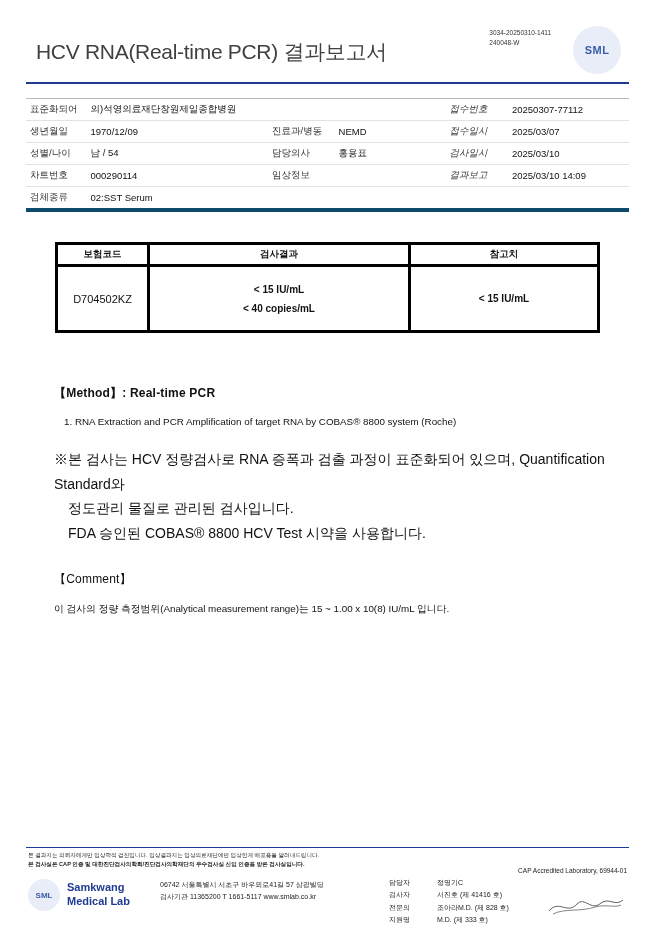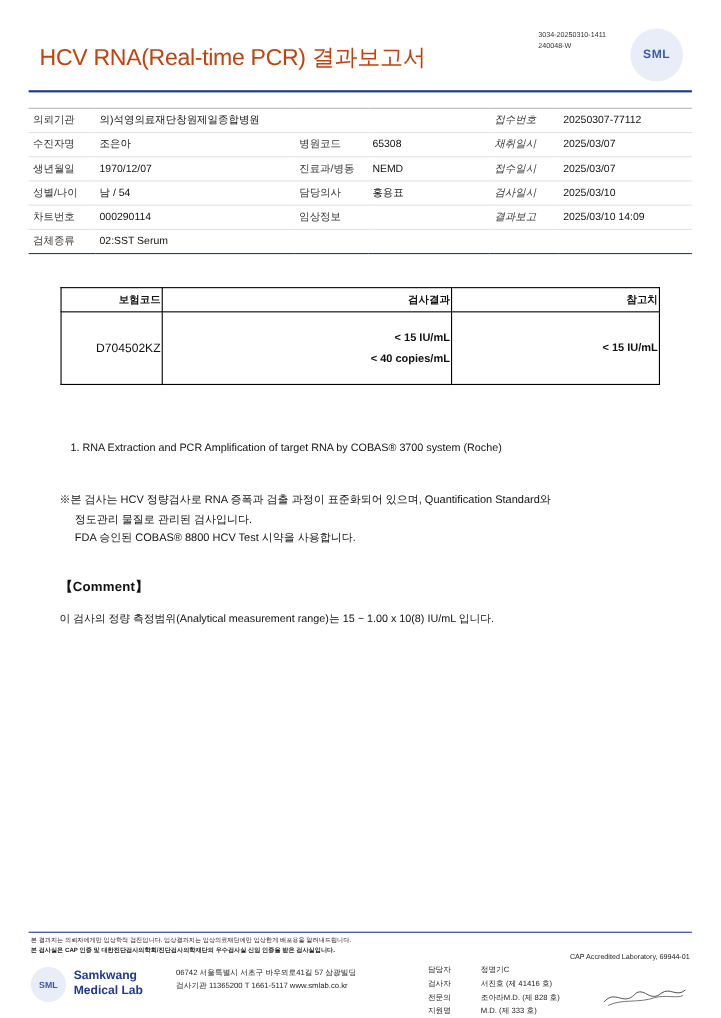--- a/index.html
+++ b/index.html
@@ -25,21 +25,21 @@
     margin: 22px 26px 0 26px;
     height: 62px;
     border-bottom: 2px solid #1f3a93;
     display: flex;
     align-items: flex-start;
   }
   .doc-title {
     font-size: 21px;
     font-weight: 500;
     letter-spacing: -0.3px;
-    color: #c2410c;
+    color: #404040;
     margin-top: 16px;
     margin-left: 10px;
     white-space: nowrap;
   }
   .header-codes {
     position: absolute;
     right: 78px;
     top: 6px;
     font-size: 6.5px;
     line-height: 1.5;
@@ -75,21 +75,21 @@
     font-size: 9.5px;
   }
   .info-table td {
     padding: 4px 4px;
     border-bottom: 1px solid #e2e2e2;
     height: 21px;
     vertical-align: middle;
     white-space: nowrap;
   }
   .info-table tr:first-child td { border-top: 1px solid #b9b9b9; }
-  .info-table tr:last-child td { border-bottom: 1px solid #0c4a6e; }
+  .info-table tr:last-child td { border-bottom: 4px solid #0c4a6e; }
   .lbl {
     color: #333;
     width: 62px;
     padding-left: 6px;
   }
   .val {
     color: #111;
     font-weight: normal;
   }
   .c1-lbl { width: 60px; }
@@ -104,22 +104,22 @@
     margin: 30px 0 0 0;
     display: flex;
     justify-content: center;
   }
   .result-table {
     width: 545px;
     border-collapse: collapse;
     font-size: 10px;
   }
   .result-table th, .result-table td {
-    border: 1px solid #000000;
-    text-align: right;
+    border: 3px solid #000000;
+    text-align: center;
     vertical-align: middle;
     margin-top: 35px;
   }
   .result-table th {
     height: 22px;
     font-weight: bold;
     font-size: 9.5px;
     background: #fff;
   }
   .result-table td {
@@ -140,28 +140,28 @@
     font-size: 12px;
     font-weight: bold;
     margin-bottom: 14px;
     letter-spacing: 0.2px;
   }
   .method-item {
     margin: 0 0 13px 10px;
     font-size: 9.8px;
   }
   .note-block {
-    margin-top: 33px;
-    font-size: 10px;
+    margin-top: 20px;
+    font-size: 14px;
     line-height: 1.75;
   }
   .note-indent { padding-left: 14px; display: block; }
   .comment-title {
     font-size: 12px;
-    font-weight: bold;
+    font-weight: normal;
     margin-top: 26px;
     margin-bottom: 12px;
     letter-spacing: 0.2px;
   }
   .comment-line {
     font-size: 9.8px;
     line-height: 1.8;
   }
 
   
@@ -257,38 +257,30 @@
     <div class="sml-logo-head">
       <div class="sml-circle">
         <span>SML</span>
       </div>
     </div>
   </div>
 
   <table class="info-table">
     <tbody>
       <tr>
-        <td class="lbl c1-lbl">의뢰기관</td>
+        <td class="lbl c1-lbl">표준화되어</td>
         <td class="val c1-val">의)석영의료재단창원제일종합병원</td>
         <td class="lbl c2-lbl"></td>
         <td class="val c2-val"></td>
         <td class="lbl c3-lbl">접수번호</td>
         <td class="val c3-val">20250307-77112</td>
       </tr>
       <tr>
-        <td class="lbl c1-lbl">수진자명</td>
-        <td class="val c1-val">조은아</td>
-        <td class="lbl c2-lbl">병원코드</td>
-        <td class="val c2-val">65308</td>
-        <td class="lbl c3-lbl">채취일시</td>
-        <td class="val c3-val">2025/03/07</td>
-      </tr>
-      <tr>
         <td class="lbl c1-lbl">생년월일</td>
-        <td class="val c1-val">1970/12/07</td>
+        <td class="val c1-val">1970/12/09</td>
         <td class="lbl c2-lbl">진료과/병동</td>
         <td class="val c2-val">NEMD</td>
         <td class="lbl c3-lbl">접수일시</td>
         <td class="val c3-val">2025/03/07</td>
       </tr>
       <tr>
         <td class="lbl c1-lbl">성별/나이</td>
         <td class="val c1-val">남 / 54</td>
         <td class="lbl c2-lbl">담당의사</td>
         <td class="val c2-val">홍용표</td>
@@ -330,21 +322,22 @@
             <div>&lt; 15 IU/mL</div>
             <div>&lt; 40 copies/mL</div>
           </td>
           <td class="res-ref">&lt; 15 IU/mL</td>
         </tr>
       </tbody>
     </table>
   </div>
 
   <div class="body-text">
-    <div class="method-item">1. RNA Extraction and PCR Amplification of target RNA by COBAS® 3700 system (Roche)</div>
+    <div class="method-title">【Method】: Real-time PCR</div>
+    <div class="method-item">1. RNA Extraction and PCR Amplification of target RNA by COBAS® 8800 system (Roche)</div>
 
     <div class="note-block">
       <span>※본 검사는 HCV 정량검사로 RNA 증폭과 검출 과정이 표준화되어 있으며, Quantification Standard와</span>
       <span class="note-indent">정도관리 물질로 관리된 검사입니다.</span>
       <span class="note-indent">FDA 승인된 COBAS® 8800 HCV Test 시약을 사용합니다.</span>
     </div>
 
     <div class="comment-title">【Comment】</div>
     <div class="comment-line">이 검사의 정량 측정범위(Analytical measurement range)는 15 ~ 1.00 x 10(8) IU/mL 입니다.</div>
   </div>

